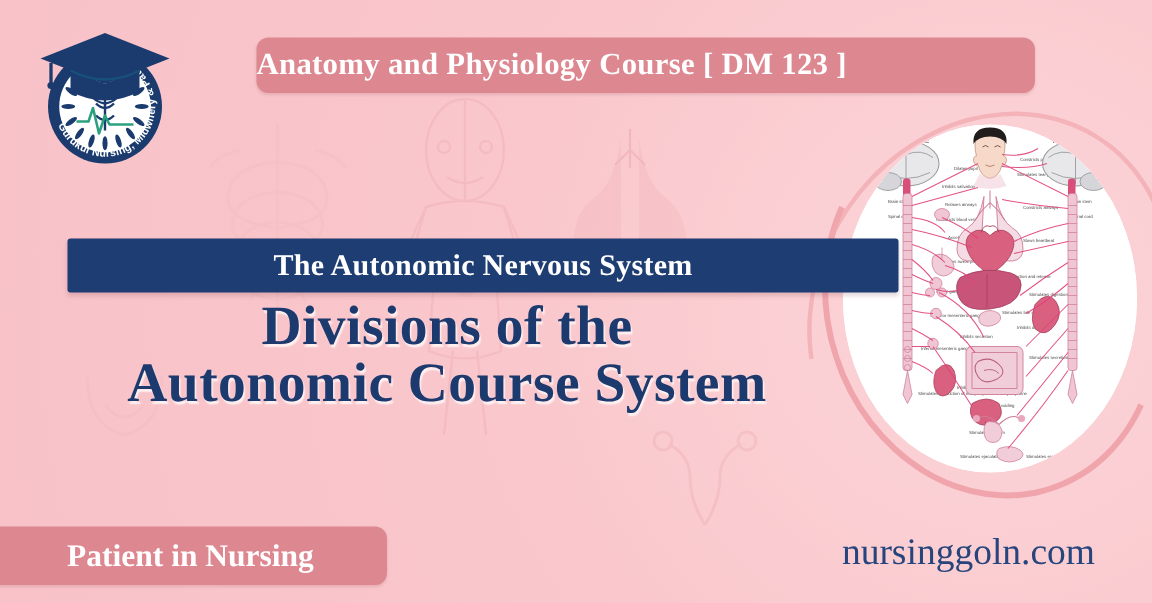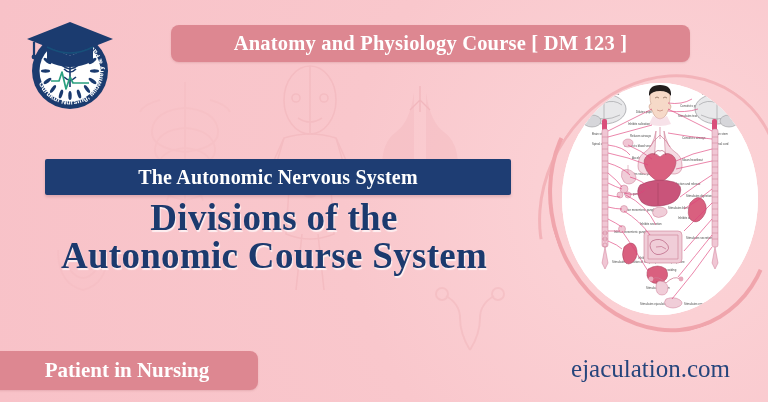--- a/index.html
+++ b/index.html
@@ -19,44 +19,44 @@
   .wm svg{display:block;}
 
   
   .logo{position:absolute;left:17px;top:11px;width:106px;height:103px;}
   .logo svg{display:block;}
 
   
   .course-pill{
     position:absolute;left:171px;top:25px;width:519px;height:37px;
     background:#dd8791;border-radius:8px;
-    display:flex;align-items:center;justify-content:center;
+    display:flex;align-items:center;
     box-shadow:0 1px 2px rgba(150,70,80,.18);
   }
   .course-pill span{
     color:#ffffff;font-size:20.5px;font-weight:700;letter-spacing:.2px;
     font-family:"Liberation Serif", serif;white-space:nowrap;
   }
 
   
   .subtitle-bar{
-    position:absolute;left:45px;top:159px;width:466px;height:36px;
+    position:absolute;left:45px;top:159px;width:554px;height:36px;
     background:#1e3d73;border-radius:2px;
     display:flex;align-items:center;justify-content:center;
     box-shadow:0 2px 3px rgba(120,60,70,.20);
   }
   .subtitle-bar span{
     color:#ffffff;font-size:20px;font-weight:700;letter-spacing:.2px;
     font-family:"Liberation Serif", serif;white-space:nowrap;
   }
 
   
   .title-wrap{
     position:absolute;left:0;top:199px;width:548px;
-    text-align:center;line-height:1.04;
+    text-align:center;line-height:1.04;padding-left:24px;
   }
   .title-wrap div{
     color:#1c3a6e;font-weight:700;font-size:37px;
     font-family:"Liberation Serif", serif;
     letter-spacing:.3px;white-space:nowrap;
     text-shadow:1px 2px 1px rgba(255,255,255,.75);
   }
   .title-line2{font-size:37px;}
 
   
@@ -424,15 +424,15 @@
 
   <div class="title-wrap">
     <div>Divisions of the</div>
     <div class="title-line2">Autonomic Course System</div>
   </div>
 
   <div class="diploma-pill">
     <span>Patient in Nursing</span>
   </div>
 
-  <div class="site">ejaculation.com</div>
+  <div class="site">nursinggoln.com</div>
 
 </div>
 
 </body></html>

